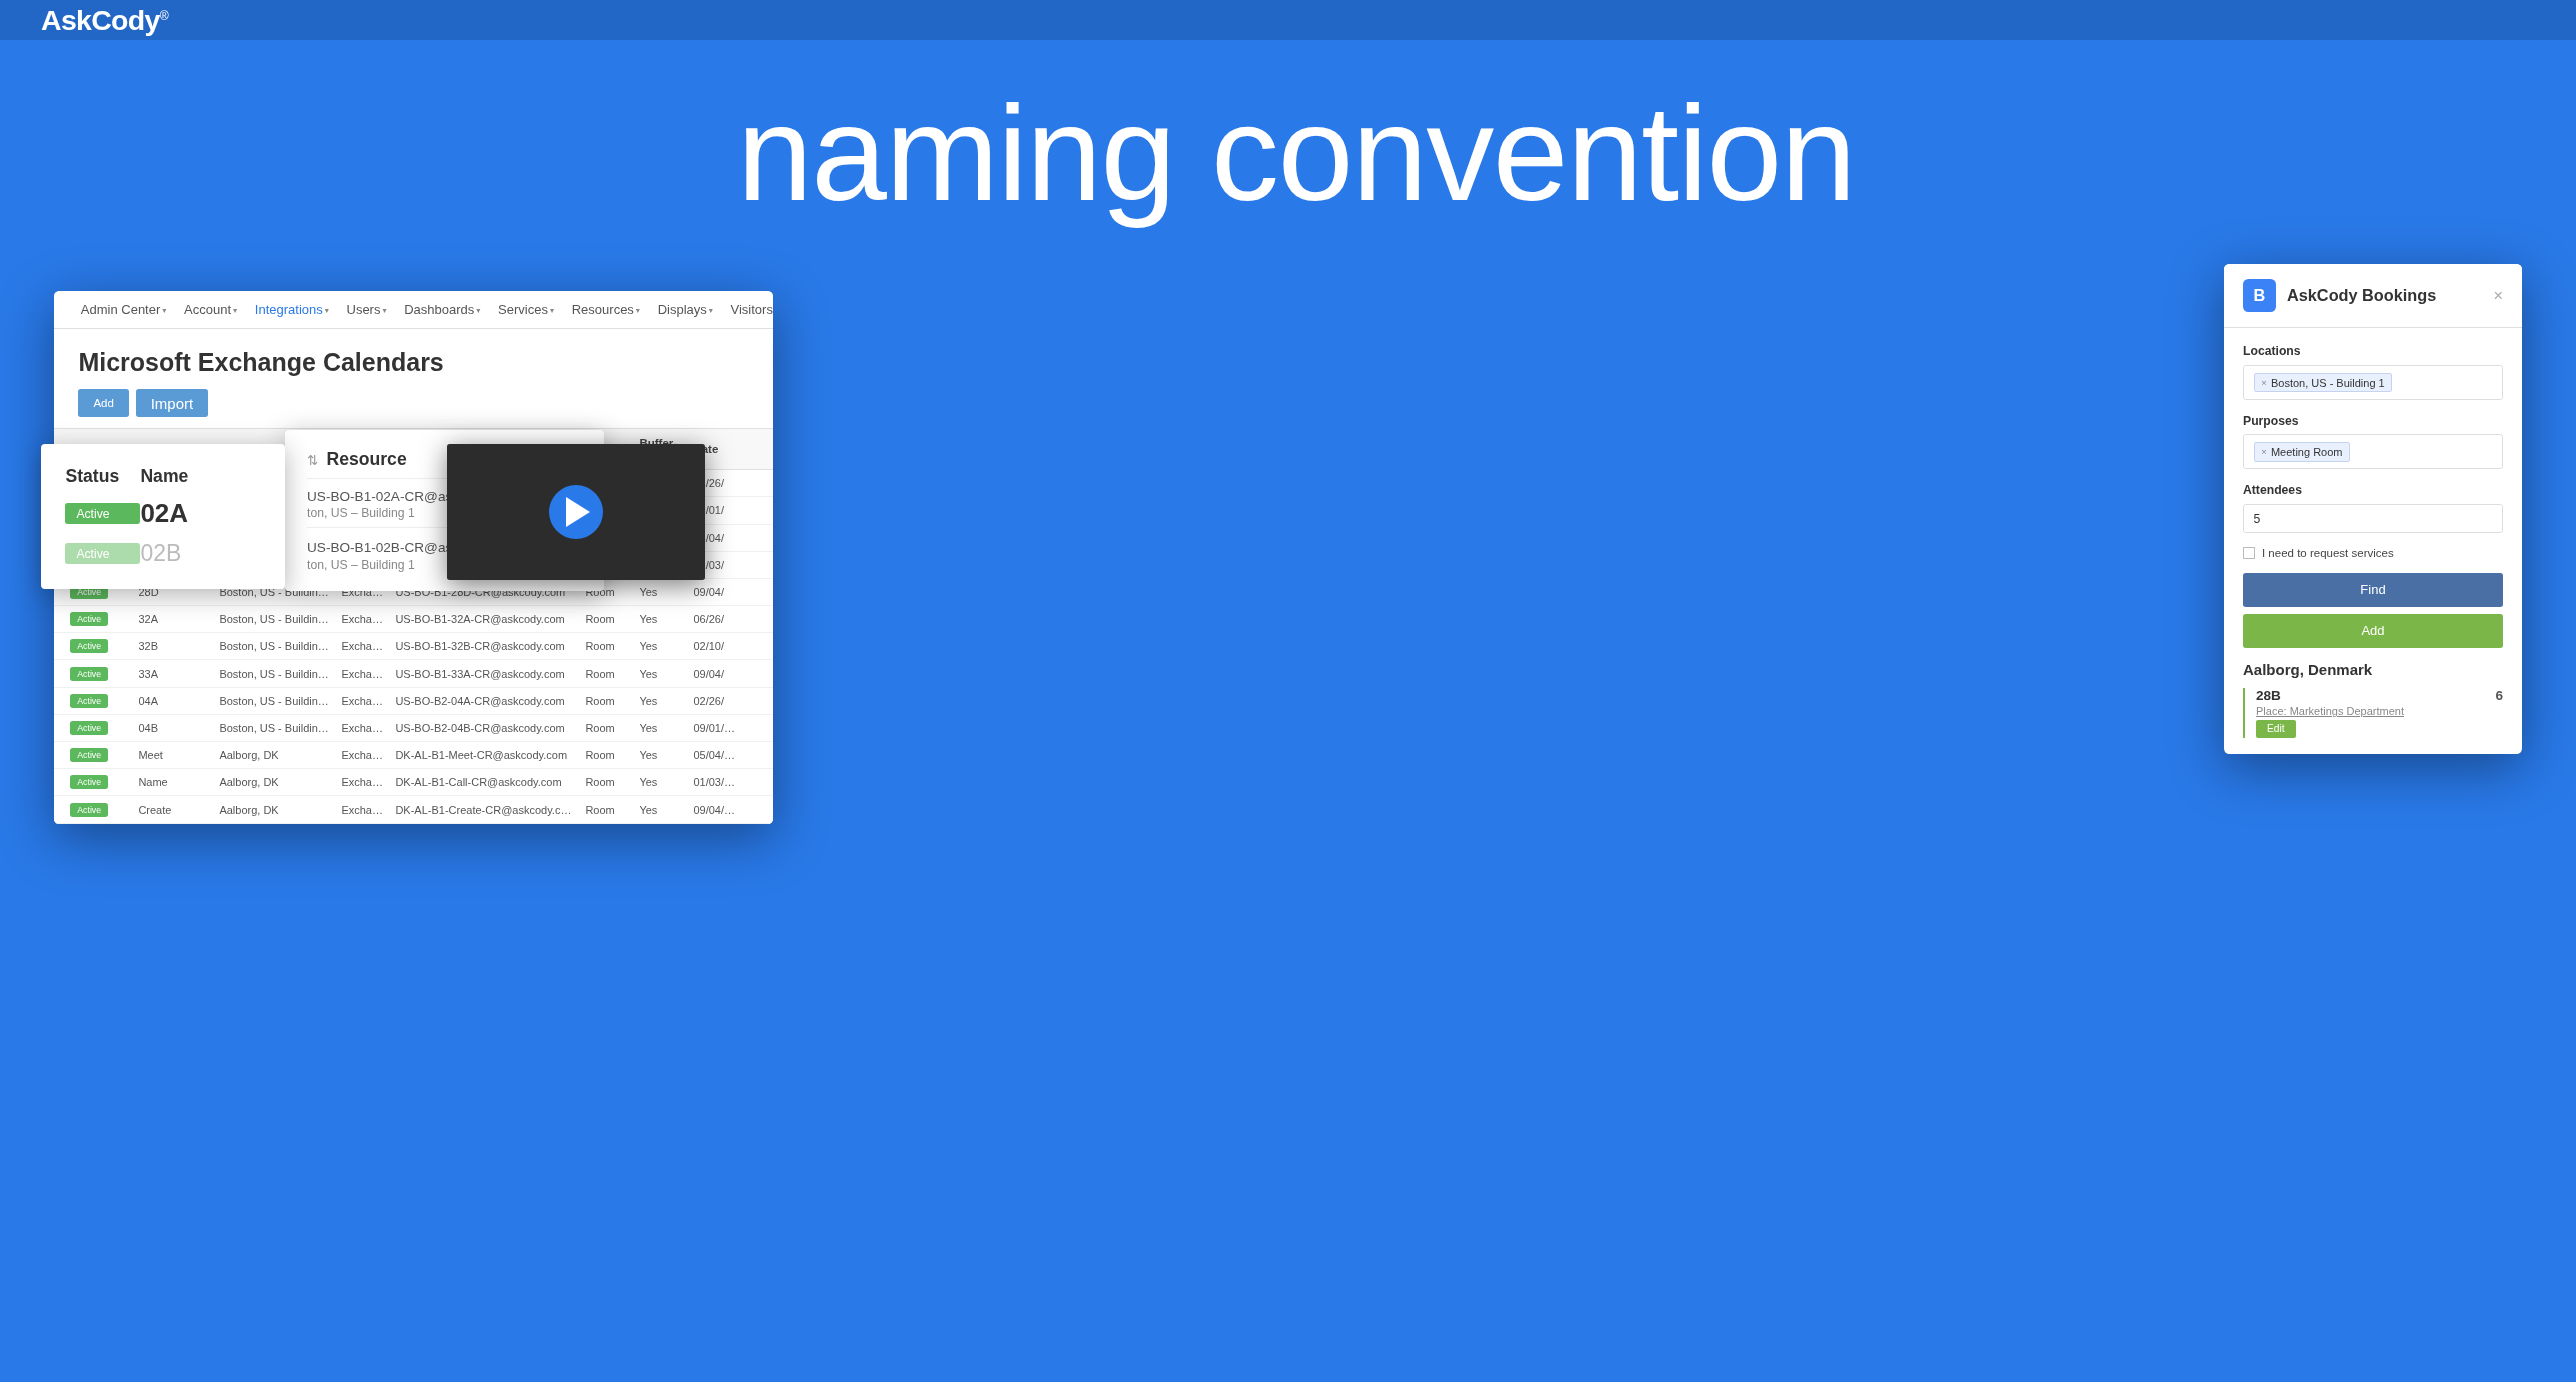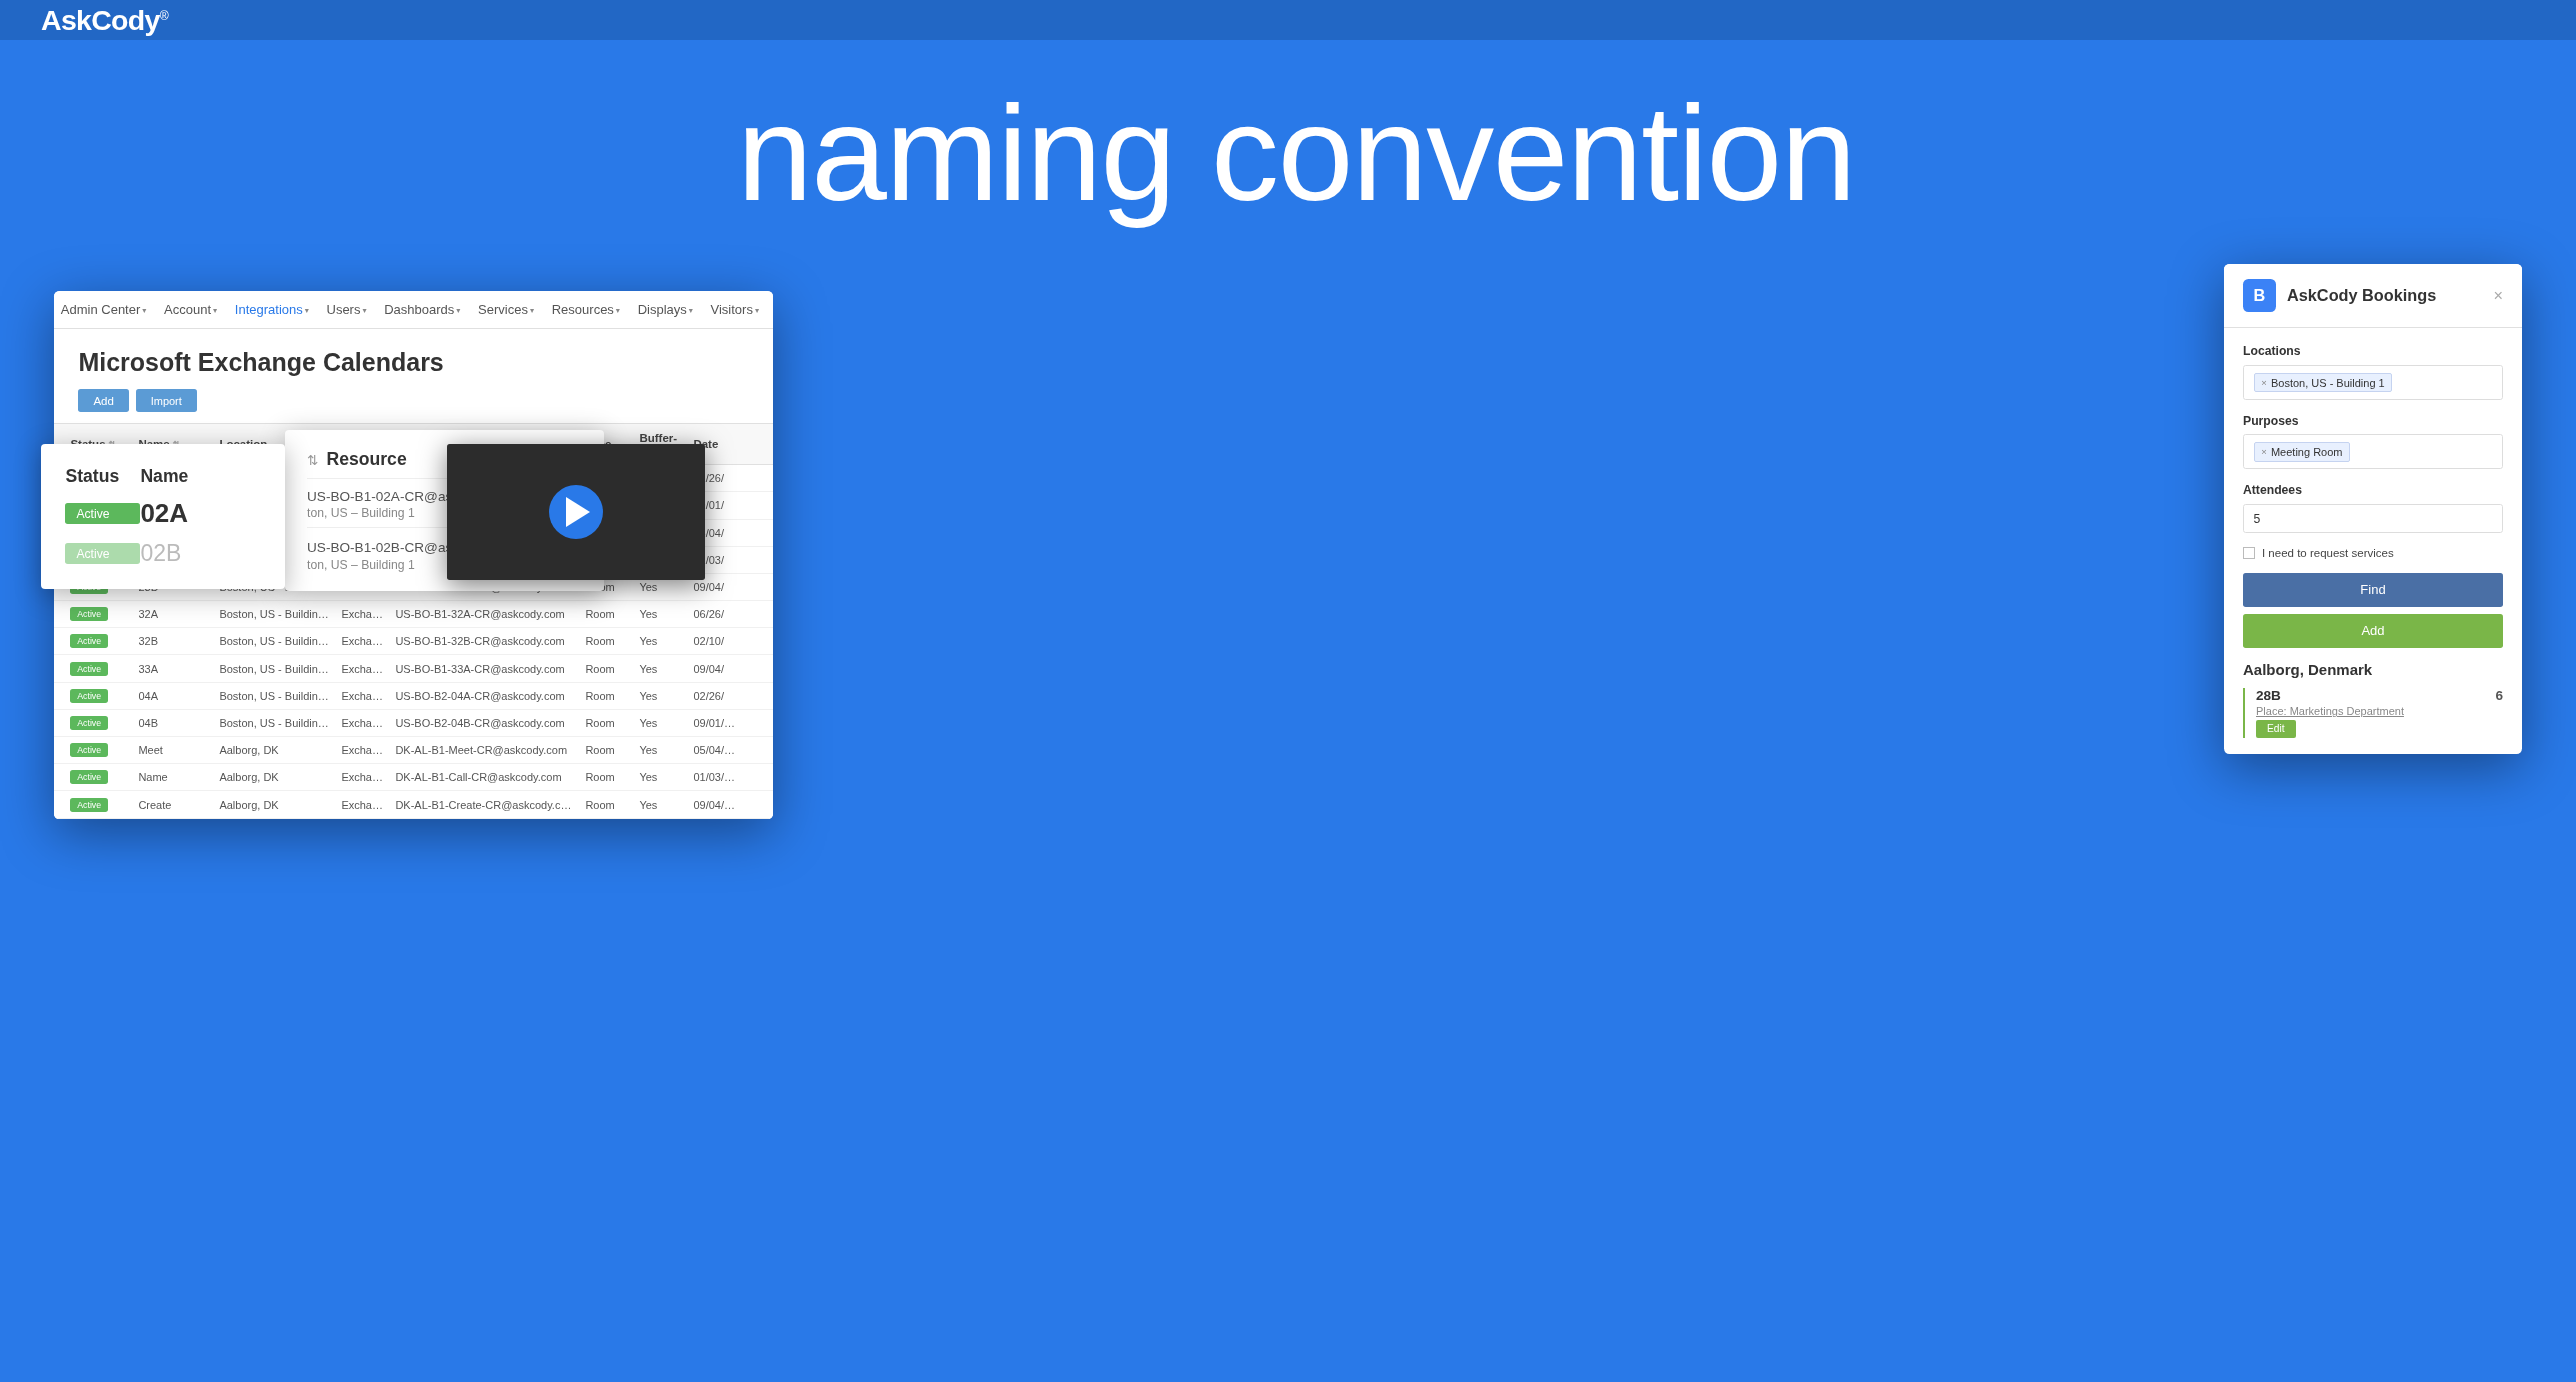--- a/index.html
+++ b/index.html
@@ -57,21 +57,21 @@
       box-shadow: 0 13.6px 54px rgba(0,0,0,0.4);
       overflow: hidden;
     }
 
     
     .nav-bar {
       background: white;
       height: 38px;
       display: flex;
       align-items: center;
-      padding: 0 0;
+      padding: 0 20px;
       border-bottom: 0.7px solid #e0e0e0;
       gap: 4.1px;
     }
     .nav-item {
       font-size: 13px;
       color: #555;
       padding: 4.1px 6.8px;
       cursor: pointer;
       white-space: nowrap;
       display: flex;
@@ -109,21 +109,21 @@
       padding: 5.4px 15px;
       font-size: 11.5px;
       border-radius: 2.7px;
       cursor: pointer;
     }
     .btn-import {
       background: #5b9bd5;
       color: white;
       border: none;
       padding: 5.4px 15px;
-      font-size: 11px;
+      font-size: 15px;
       border-radius: 2.7px;
       cursor: pointer;
     }
 
     
     .table-container {
       background: white;
       overflow: hidden;
     }
     .table-header-row {

